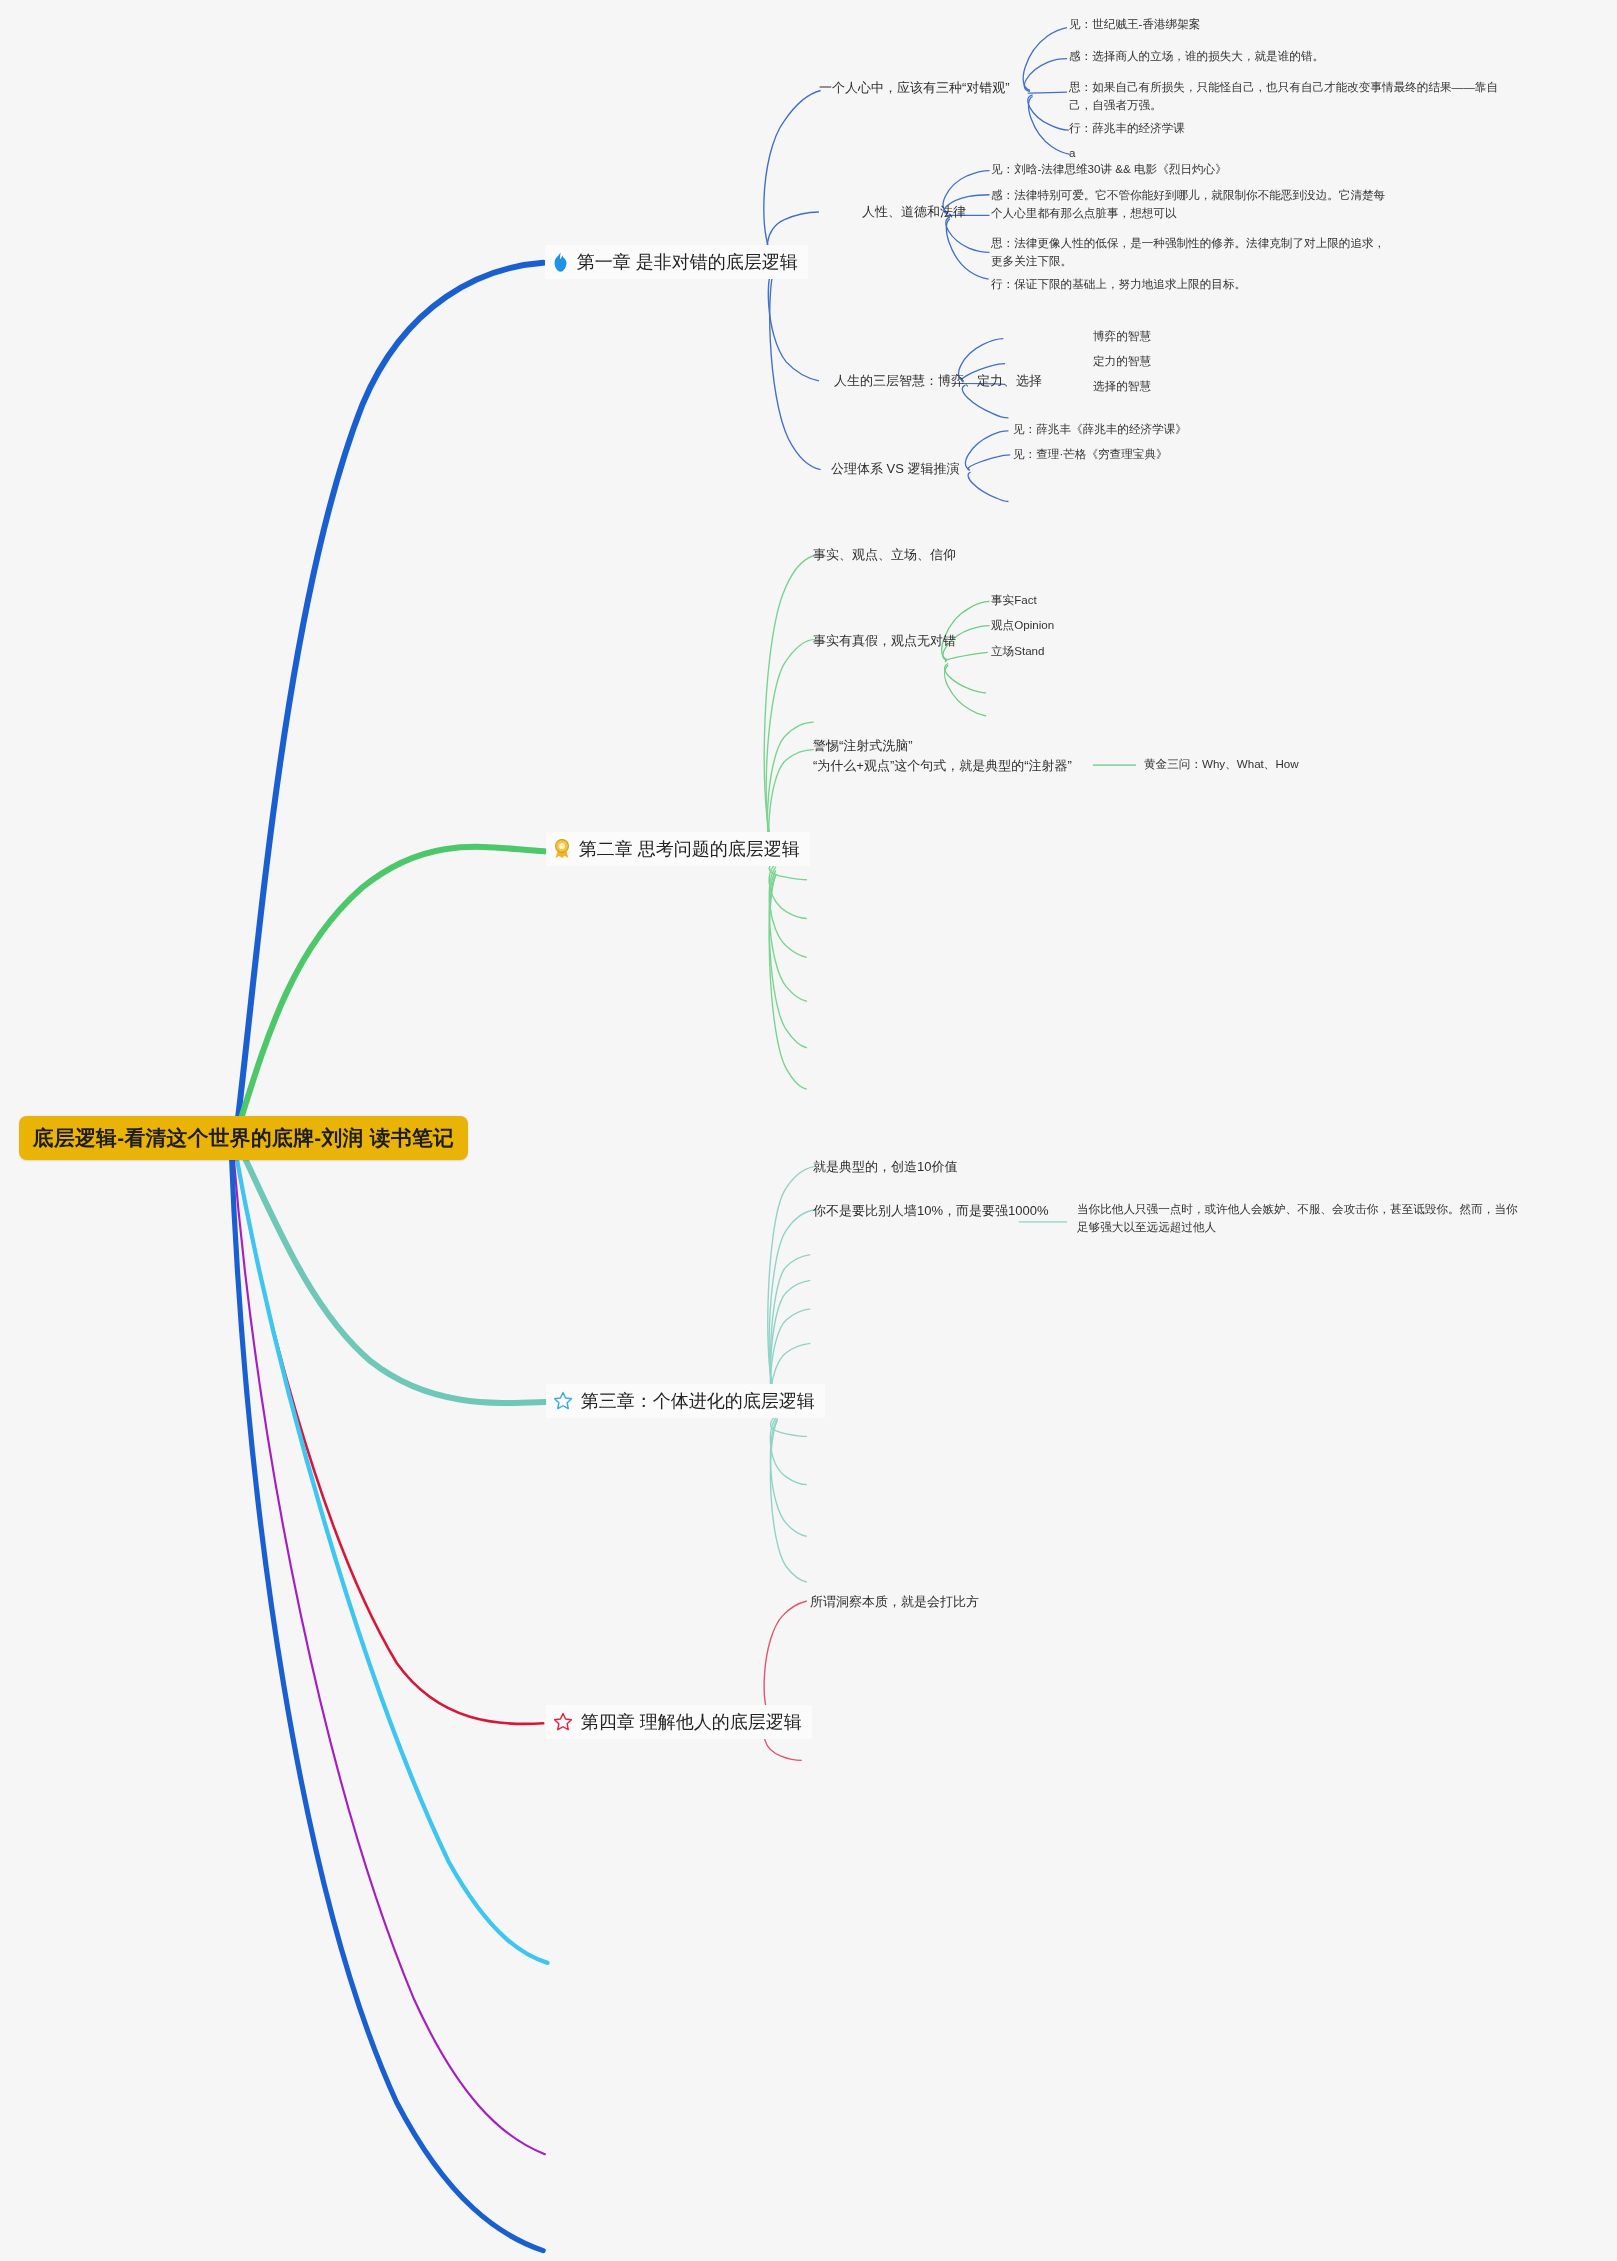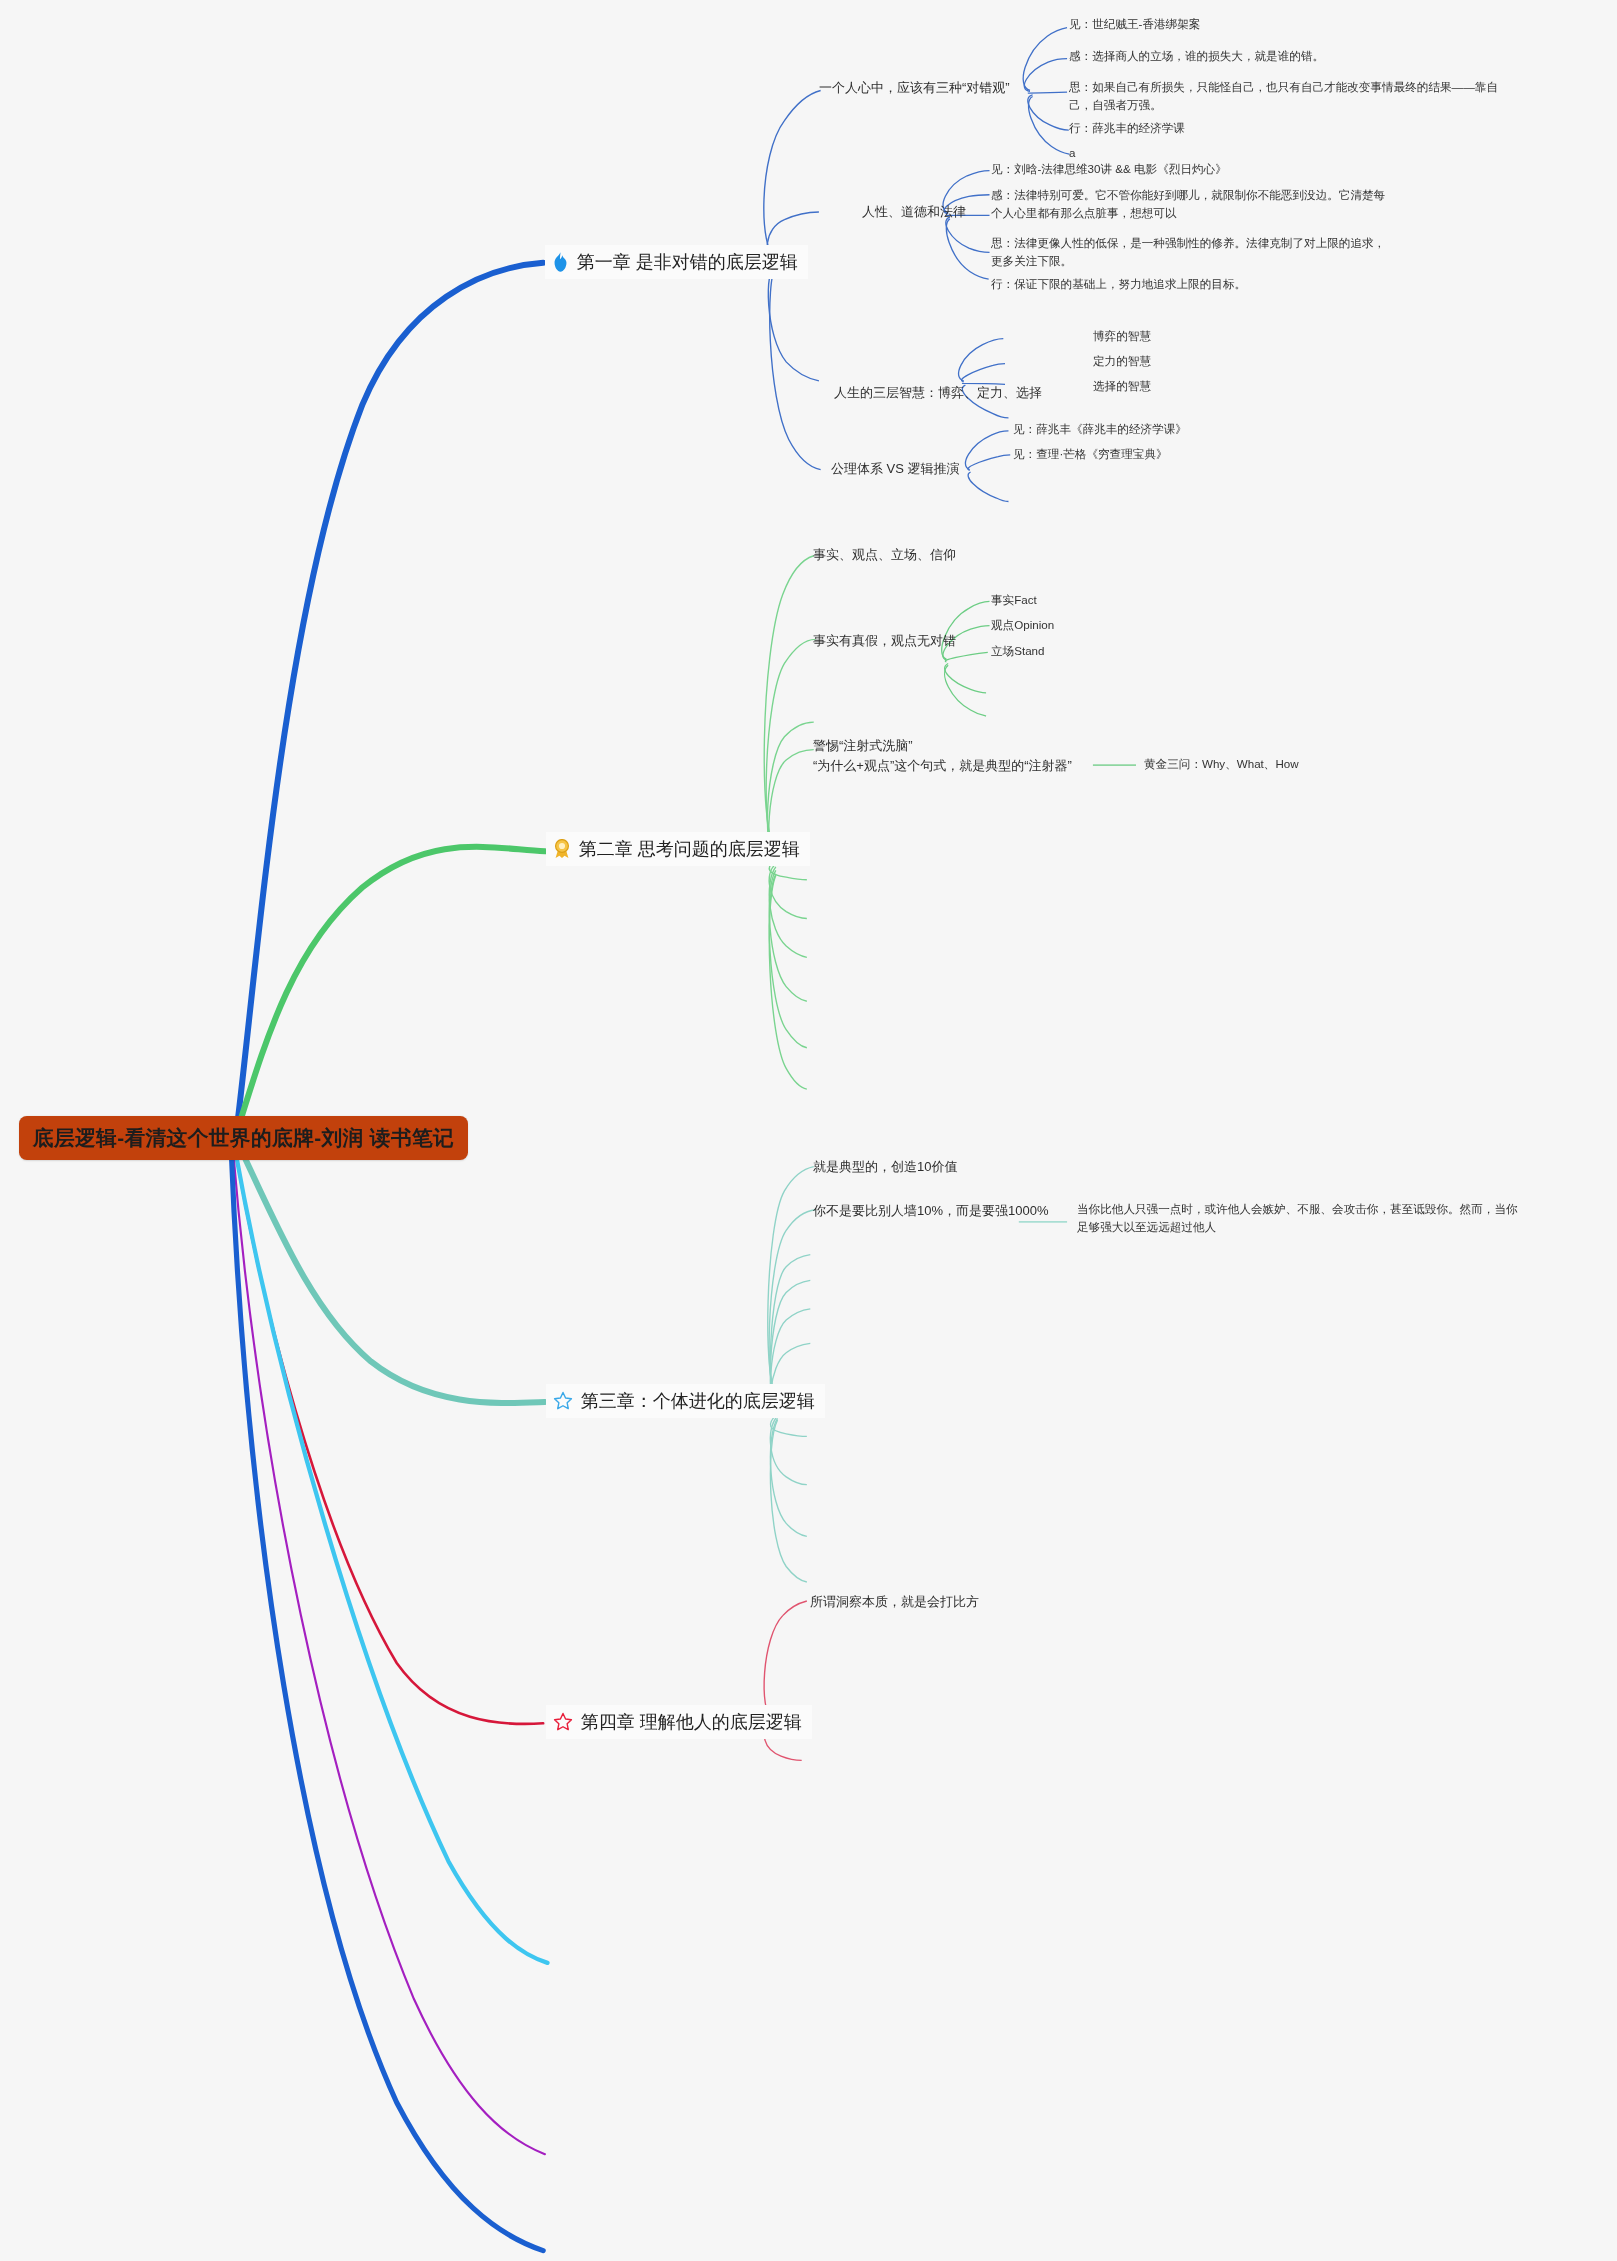--- a/index.html
+++ b/index.html
@@ -11,21 +11,21 @@
     position:relative;
   }
   #canvas{position:absolute;inset:0;width:1618px;height:2261px;}
   svg.edges{position:absolute;left:0;top:0;width:1618px;height:2261px;pointer-events:none;}
 
   .node{position:absolute;white-space:nowrap;color:#2b2b2b;}
 
   
   .root{
     left:19px;top:1116px;
-    background:#c2410c;
+    background:#eab308;
     border-radius:7.8px;
     padding:7.8px 13.8px;
     font-size:20.7px;font-weight:bold;color:#1d1d1d;
     letter-spacing:0.4px;
     box-shadow:0 0.9px 1.7px rgba(0,0,0,.12);
   }
 
   
   .chapter{
     background:#fbfbfb;
@@ -189,21 +189,21 @@
   <div class="node n3 wrap w470" style="left:991px;top:186px;">
     <span>感：法律特别可爱。它不管你能好到哪儿，就限制你不能恶到没边。它清楚每个人心里都有那么点脏事，想想可以</span>
   </div>
   <div class="node n3 wrap w470" style="left:991px;top:234px;">
     <span>思：法律更像人性的低保，是一种强制性的修养。法律克制了对上限的追求，更多关注下限。</span>
   </div>
   <div class="node n3" style="left:991px;top:277px;">
     <span>行：保证下限的基础上，努力地追求上限的目标。</span>
   </div>
 
-  <div class="node n2" style="left:834px;top:384px;">
+  <div class="node n2" style="left:834px;top:372px;">
     <span>人生的三层智慧：博弈、定力、选择</span>
   </div>
   <div class="node n3" style="left:1093px;top:329px;">
     <span>博弈的智慧</span>
   </div>
   <div class="node n3" style="left:1093px;top:354px;">
     <span>定力的智慧</span>
   </div>
   <div class="node n3" style="left:1093px;top:379px;">
     <span>选择的智慧</span>

